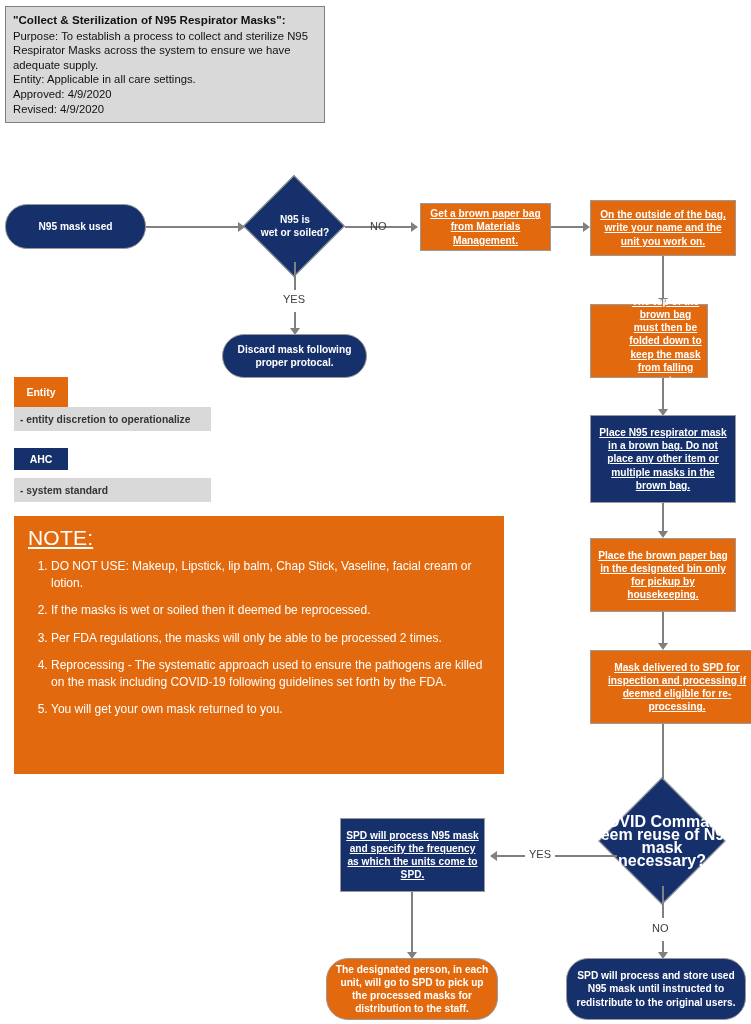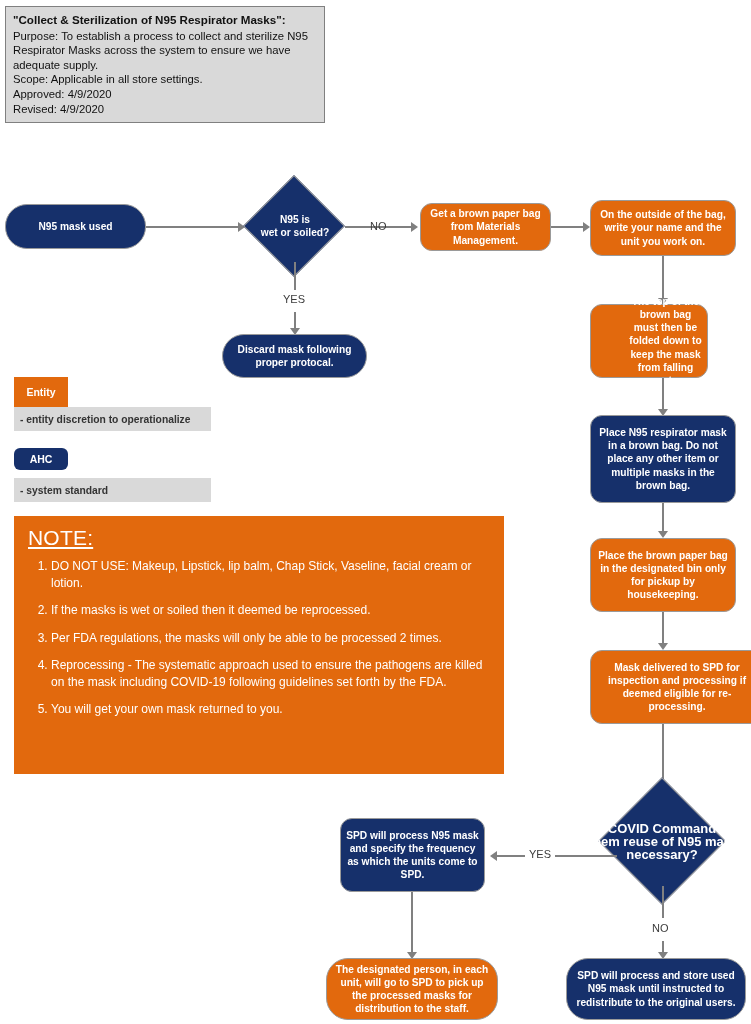--- a/index.html
+++ b/index.html
@@ -50,24 +50,24 @@
     align-items: center;
     justify-content: center;
     text-align: center;
     color: #ffffff;
     font-weight: bold;
     font-size: 10.2px;
     line-height: 13.2px;
     padding: 3px 5px;
     border: 1px solid #9a9a9a;
   }
-  .navy  { background: #16306b; border-radius: 6px; }
+  .navy  { background: #16306b; }
   .orange{ background: #e2690d; }
   .pill  { border-radius: 22px; }
-  .rect  { border-radius: 12px; }
+  .rect  { border-radius: 0; text-decoration: underline; }
 
   
   .diamond {
     position: absolute;
     box-sizing: border-box;
   }
   .diamond .dshape {
     position: absolute;
     left: 0; top: 0; right: 0; bottom: 0;
     background: #16306b;
@@ -163,21 +163,21 @@
 </head>
 <body>
 
 <div id="canvas">
 
   <div class="header-box">
     <span class="hdr-title">"Collect &amp; Sterilization of N95 Respirator Masks":</span>
     <span class="hdr-line">Purpose: To establish a process to collect and sterilize N95</span>
     <span class="hdr-line">Respirator Masks across the system to ensure we have</span>
     <span class="hdr-line">adequate supply.</span>
-    <span class="hdr-line">Scope: Applicable in all store settings.</span>
+    <span class="hdr-line">Entity: Applicable in all care settings.</span>
     <span class="hdr-line">Approved: 4/9/2020</span>
     <span class="hdr-line">Revised: 4/9/2020</span>
   </div>
 
   <div class="node navy pill" style="left:5px; top:204px; width:141px; height:45px;">
     <span>N95 mask used</span>
   </div>
 
   <div class="conn-h" style="left:146px; top:226px; width:92px;"></div>
   <div class="arrow right" style="left:238px; top:222px;"></div>
@@ -243,21 +243,21 @@
   <div class="node orange rect" style="left:590px; top:650px; width:174px; height:74px;">
     <span>Mask delivered to SPD for inspection and processing if deemed eligible for re-processing.</span>
   </div>
 
   <div class="conn-v" style="left:662px; top:724px; height:64px;"></div>
   <div class="arrow down" style="left:658px; top:786px;"></div>
 
   <div class="diamond" style="left:617px; top:796px; width:90px; height:90px;">
     <div class="dshape"></div>
   </div>
-  <div style="position:absolute; left:581px; top:796px; width:162px; height:90px; display:flex; align-items:center; justify-content:center; text-align:center; color:#fff; font-weight:bold; font-size:13px; line-height:13px;">
+  <div style="position:absolute; left:581px; top:796px; width:162px; height:90px; display:flex; align-items:center; justify-content:center; text-align:center; color:#fff; font-weight:bold; font-size:16px; line-height:13px;">
     <span>
       <span>COVID Command</span><br>
       <span>deem reuse of N95 mask</span><br>
       <span>necessary?</span>
     </span>
   </div>
 
   <div class="conn-h" style="left:497px; top:855px; width:120px;"></div>
   <div class="arrow left" style="left:490px; top:851px;"></div>
   <div class="edge-label" style="left:525px; top:848px; background:#ffffff; padding:0 4px;">YES</div>

